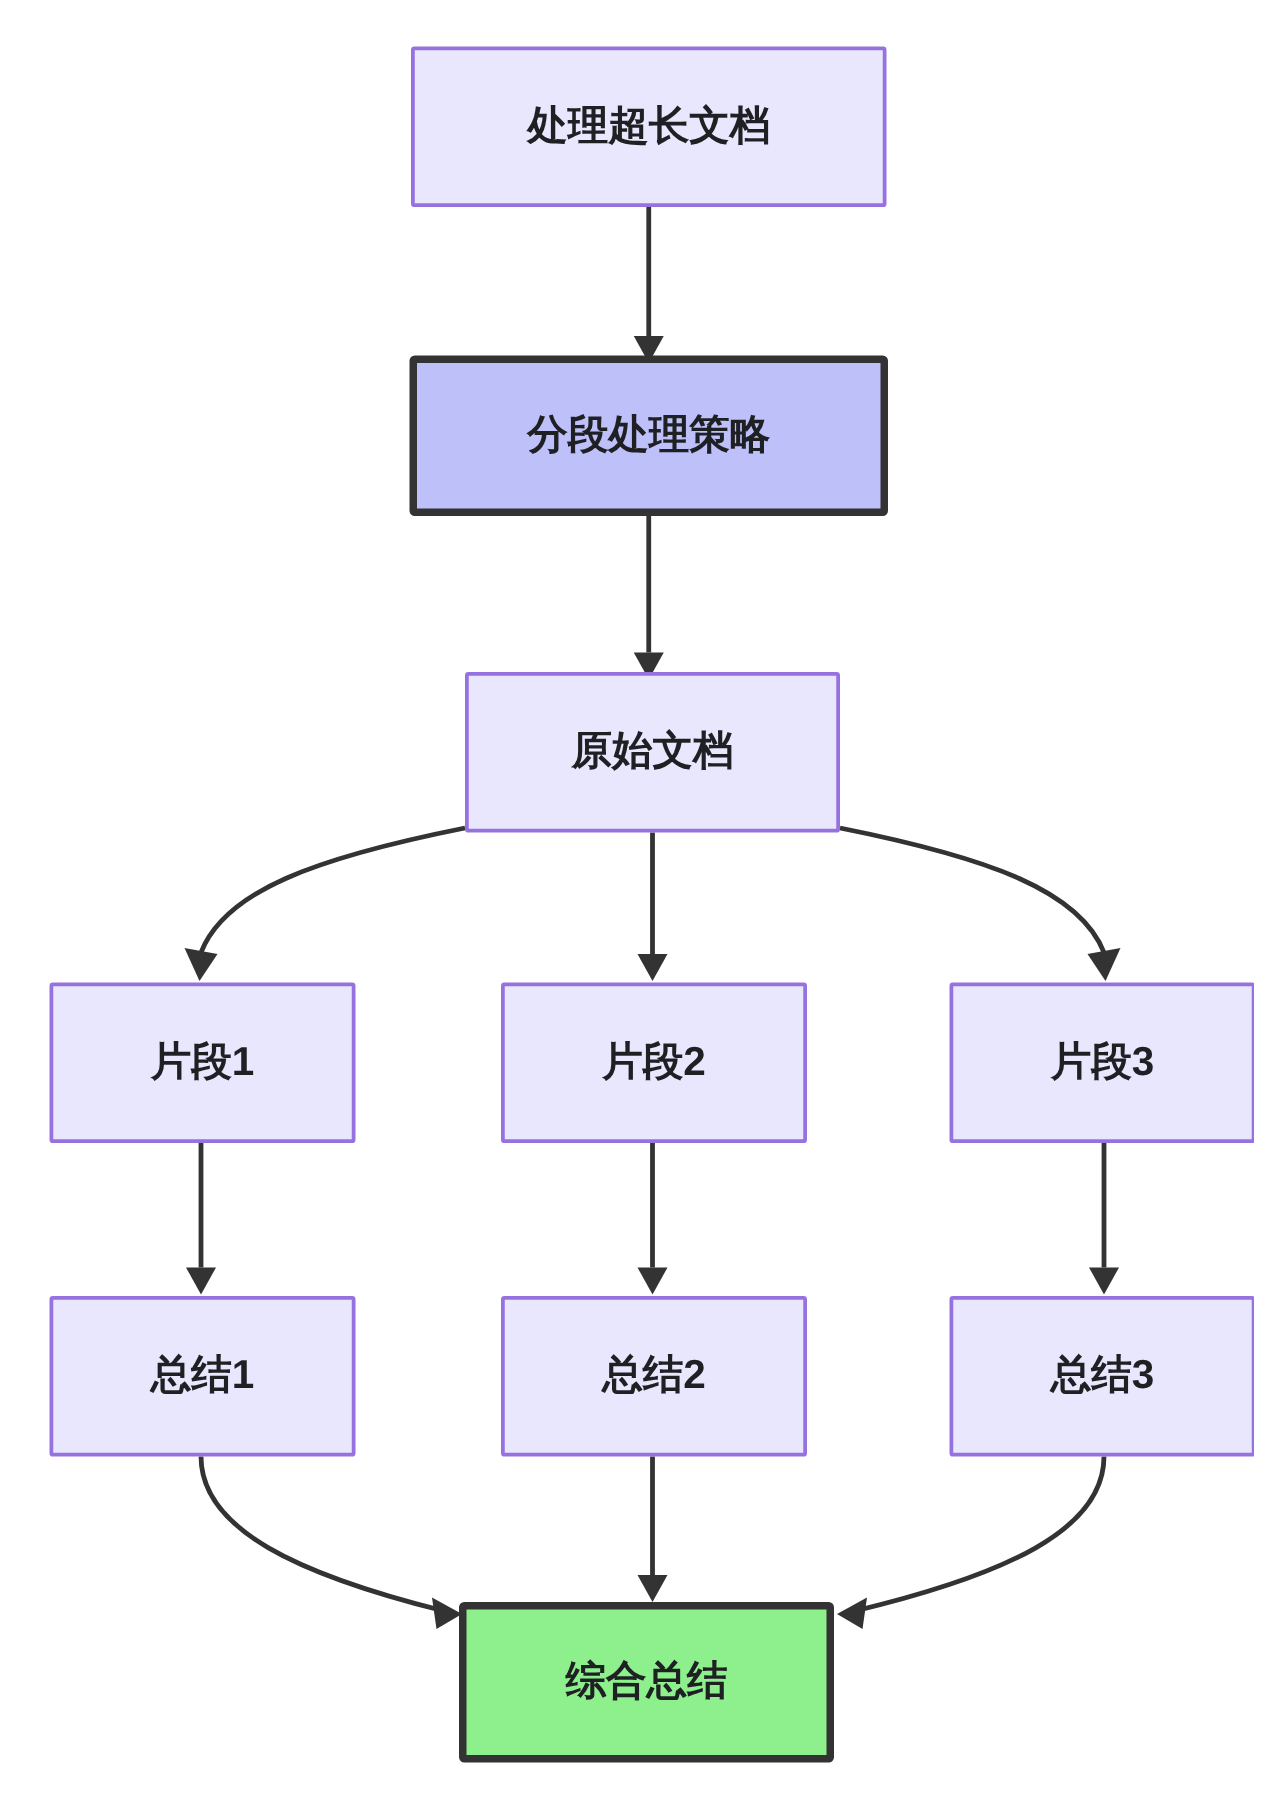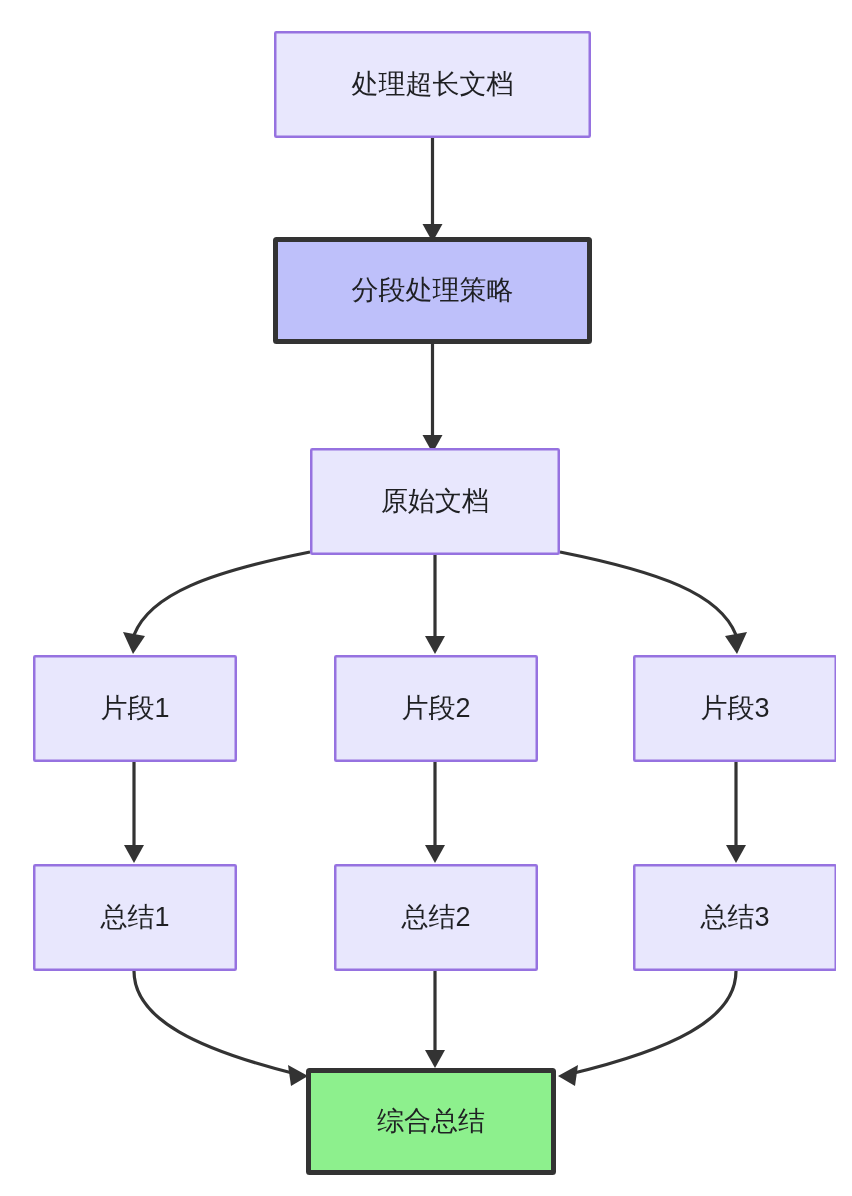--- a/index.html
+++ b/index.html
@@ -8,20 +8,21 @@
     padding: 0;
     background: #ffffff;
     font-family: "Liberation Sans", "DejaVu Sans", sans-serif;
   }
   #diagram-root {
     position: relative;
     width: 836px;
     height: 1196px;
     background: #ffffff;
     overflow: hidden;
+    font-weight: bold;
   }
   svg#flow-svg {
     position: absolute;
     top: 0;
     left: 0;
     width: 852px;
     height: 1196px;
     display: block;
   }
   .node-label {

